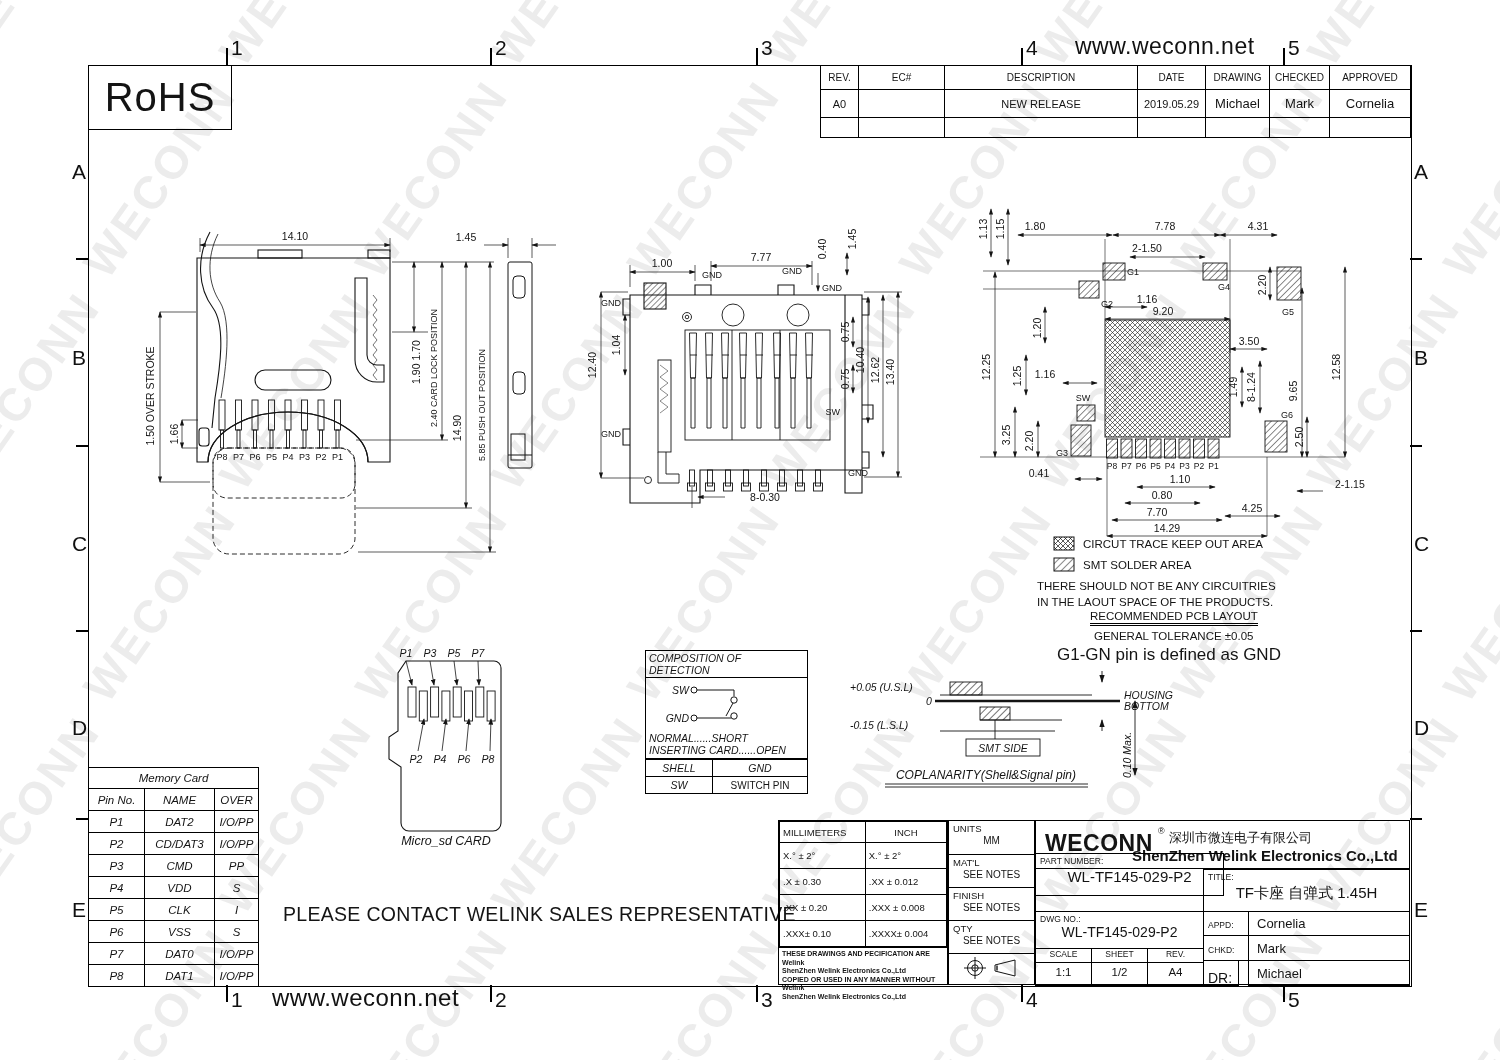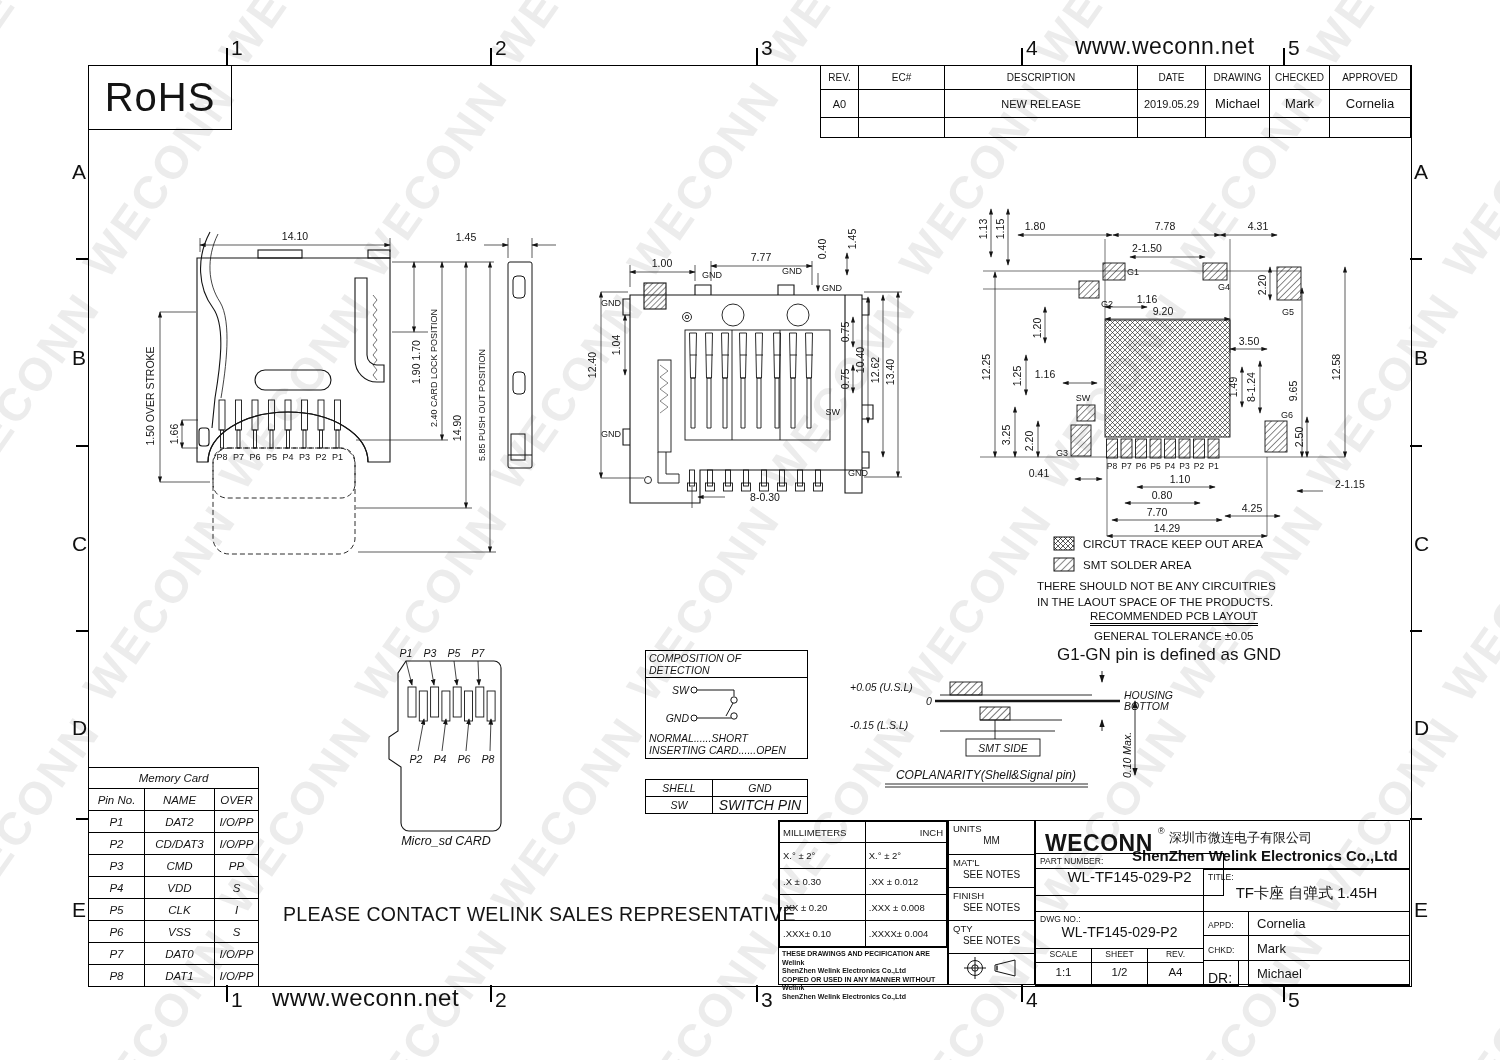--- a/index.html
+++ b/index.html
@@ -566,29 +566,29 @@
               <circle cx="88" cy="38" r="3.2"></circle>
             <line x1="51" y1="40" x2="85" y2="40"></line>
               <circle cx="48" cy="40" r="3"></circle>
           </g>
           <text x="43" y="16" text-anchor="end" class="it">SW</text>
           <text x="43" y="44" text-anchor="end" class="it">GND</text>
         </svg>
         <div style="font-size:10.5px;font-style:italic;padding:0 3px">NORMAL......SHORT</div>
         <div style="font-size:10.5px;font-style:italic;padding:0 3px 2px">INSERTING CARD......OPEN</div>
       </div>
-      <table style="width:163px;margin-top:20px">
+      <table style="width:163px;margin-top:0">
         <tbody>
             <tr>
           <td style="width:60px;font-size:10.5px;font-style:italic;height:16px">SHELL</td>
           <td style="font-size:10.5px;font-style:italic">GND</td>
         </tr>
         <tr>
           <td style="font-size:10.5px;font-style:italic;height:16px">SW</td>
-          <td style="font-size:14px;font-style:italic">SWITCH PIN</td>
+          <td style="font-size:10px;">SWITCH PIN</td>
         </tr>
       </tbody>
         </table>
     </div>
 
     <svg class="abs" style="left:368px;top:645px" width="150" height="205" viewBox="0 0 150 205">
       <defs>
           <marker id="arE" markerWidth="8" markerHeight="6" refX="7" refY="3" orient="auto">
             <path d="M0,0 L8,3 L0,6 Z" fill="#141414"></path>
           </marker>
@@ -687,21 +687,21 @@
 
     <div class="abs contact" style="left:283px;top:900px">
       <div>PLEASE CONTACT WELINK SALES REPRESENTATIVE</div>
     </div>
 
     <div class="abs tolbox">
       <table style="width:100%">
         <tbody>
             <tr>
               <th style="font-size:9.5px;height:20px;text-align:left">MILLIMETERS</th>
-            <th style="font-size:9.5px;text-align:right">INCH</th>
+            <th style="font-size:9.5px;text-align:center">INCH</th>
             </tr>
         <tr>
               <td>X.°  ±  2°</td>
               <td>X.°  ±  2°</td>
             </tr>
         <tr>
               <td>.X   ± 0.30</td>
               <td>.XX   ± 0.012</td>
             </tr>
         <tr>

